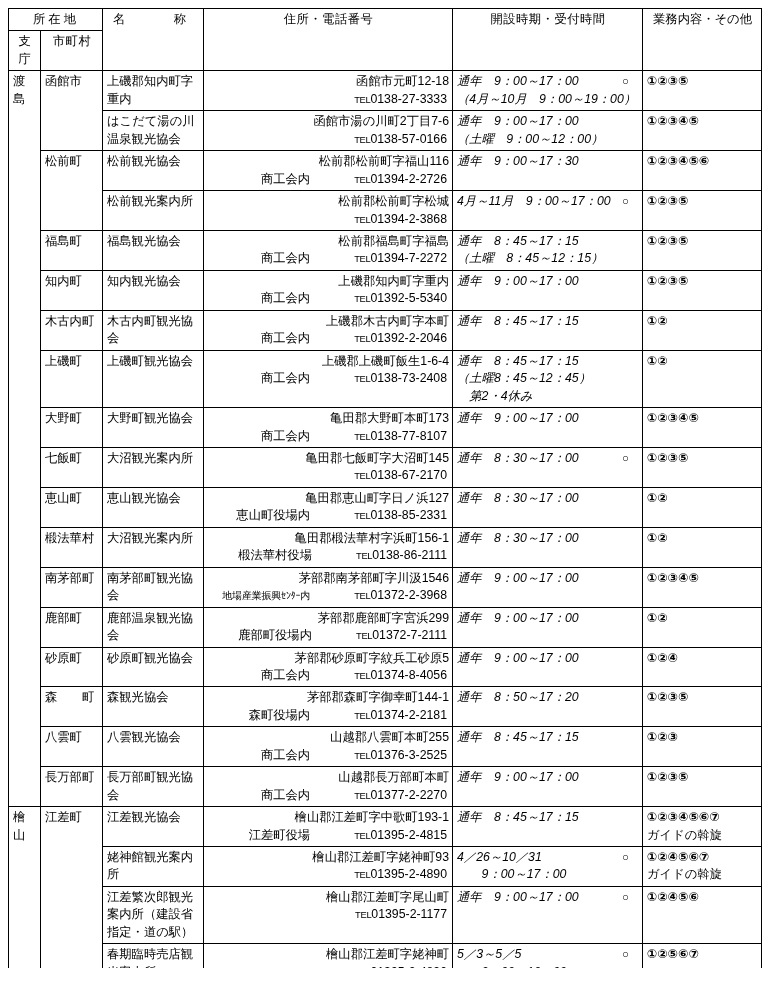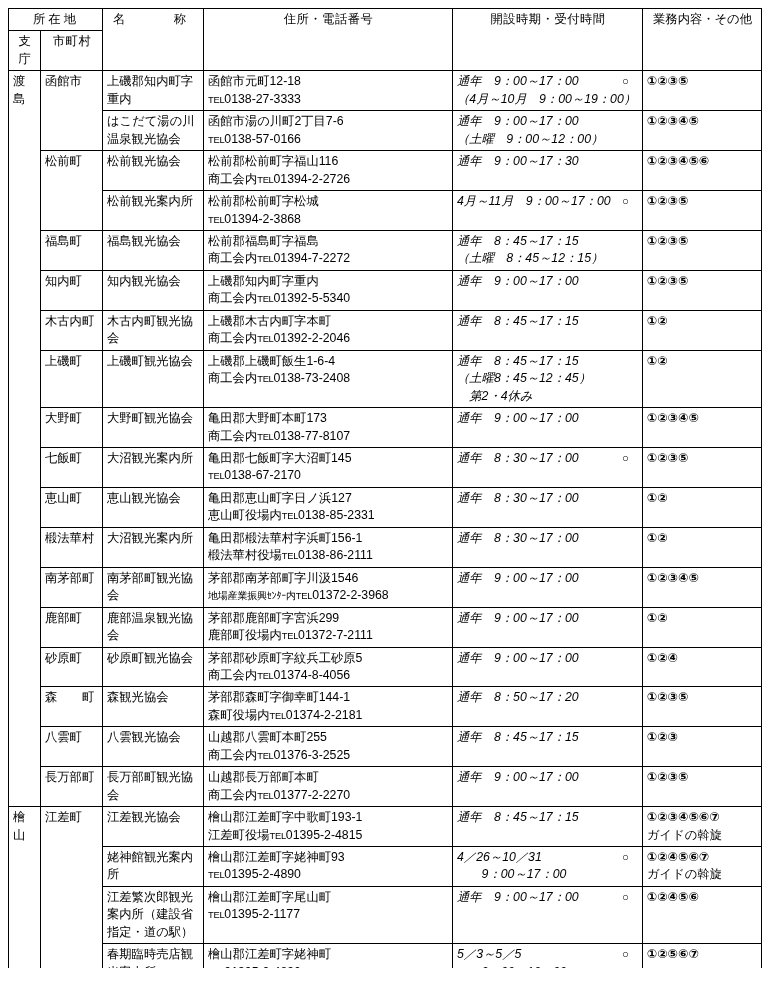--- a/index.html
+++ b/index.html
@@ -70,26 +70,26 @@
   }
   td.ad { position: relative; }
   td.hr { letter-spacing: 0px; }
   td.bz { letter-spacing: 0px; font-size: 12.3px; }
 
   .ln { display: block; white-space: pre; font-weight: bold; }
 
   
   .adline {
     display: flex;
-    justify-content: flex-start;
+    justify-content: flex-end;
     align-items: baseline;
     white-space: pre;
   }
   .adline .left { flex: 0 1 auto; }
-  .adline .tel  { flex: 0 0 auto; padding-right: 2px; }
+  .adline .tel  { flex: 0 0 auto; padding-right: 2px; margin-left: 44px; }
   .tel-pfx {
     font-size: 9.4px;
     letter-spacing: -0.3px;
     vertical-align: 0.5px;
   }
   .hrline {
     display: flex;
     justify-content: space-between;
     align-items: baseline;
     white-space: pre;

